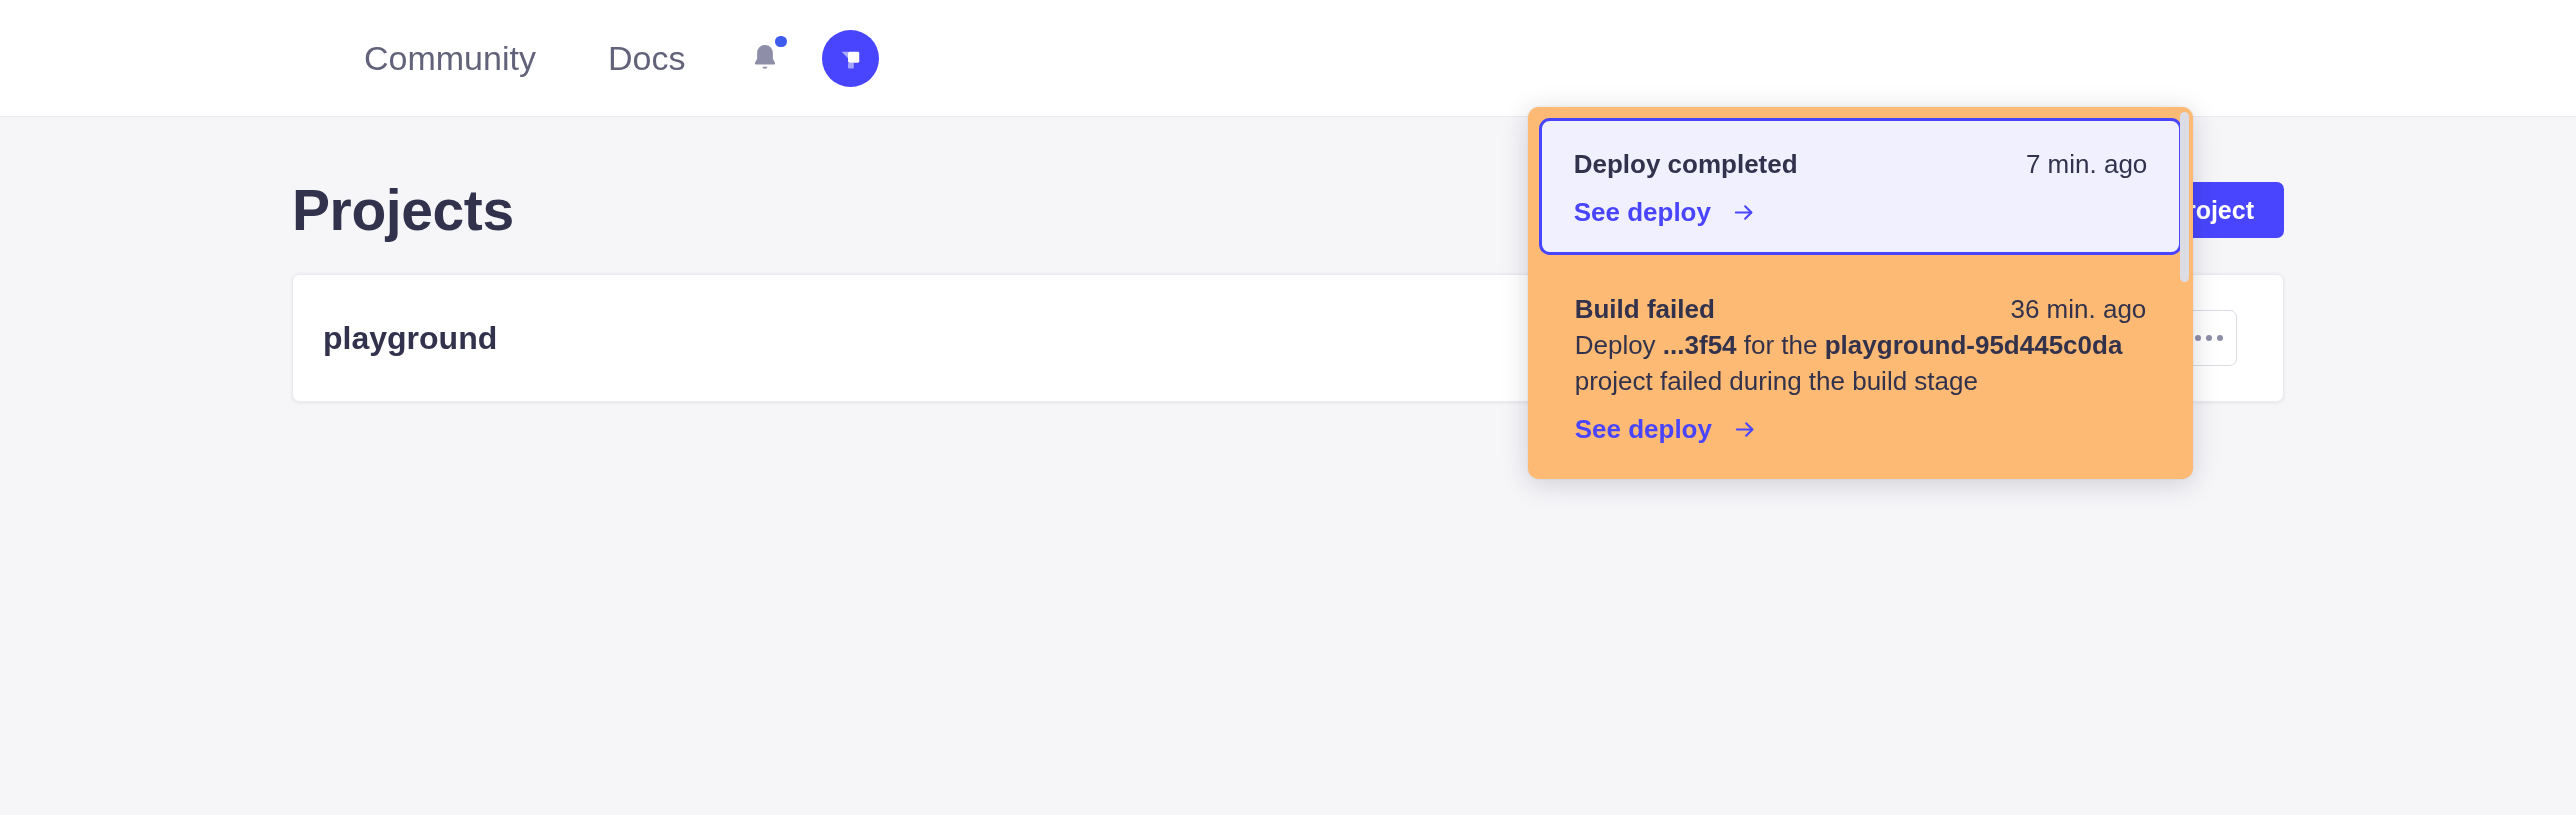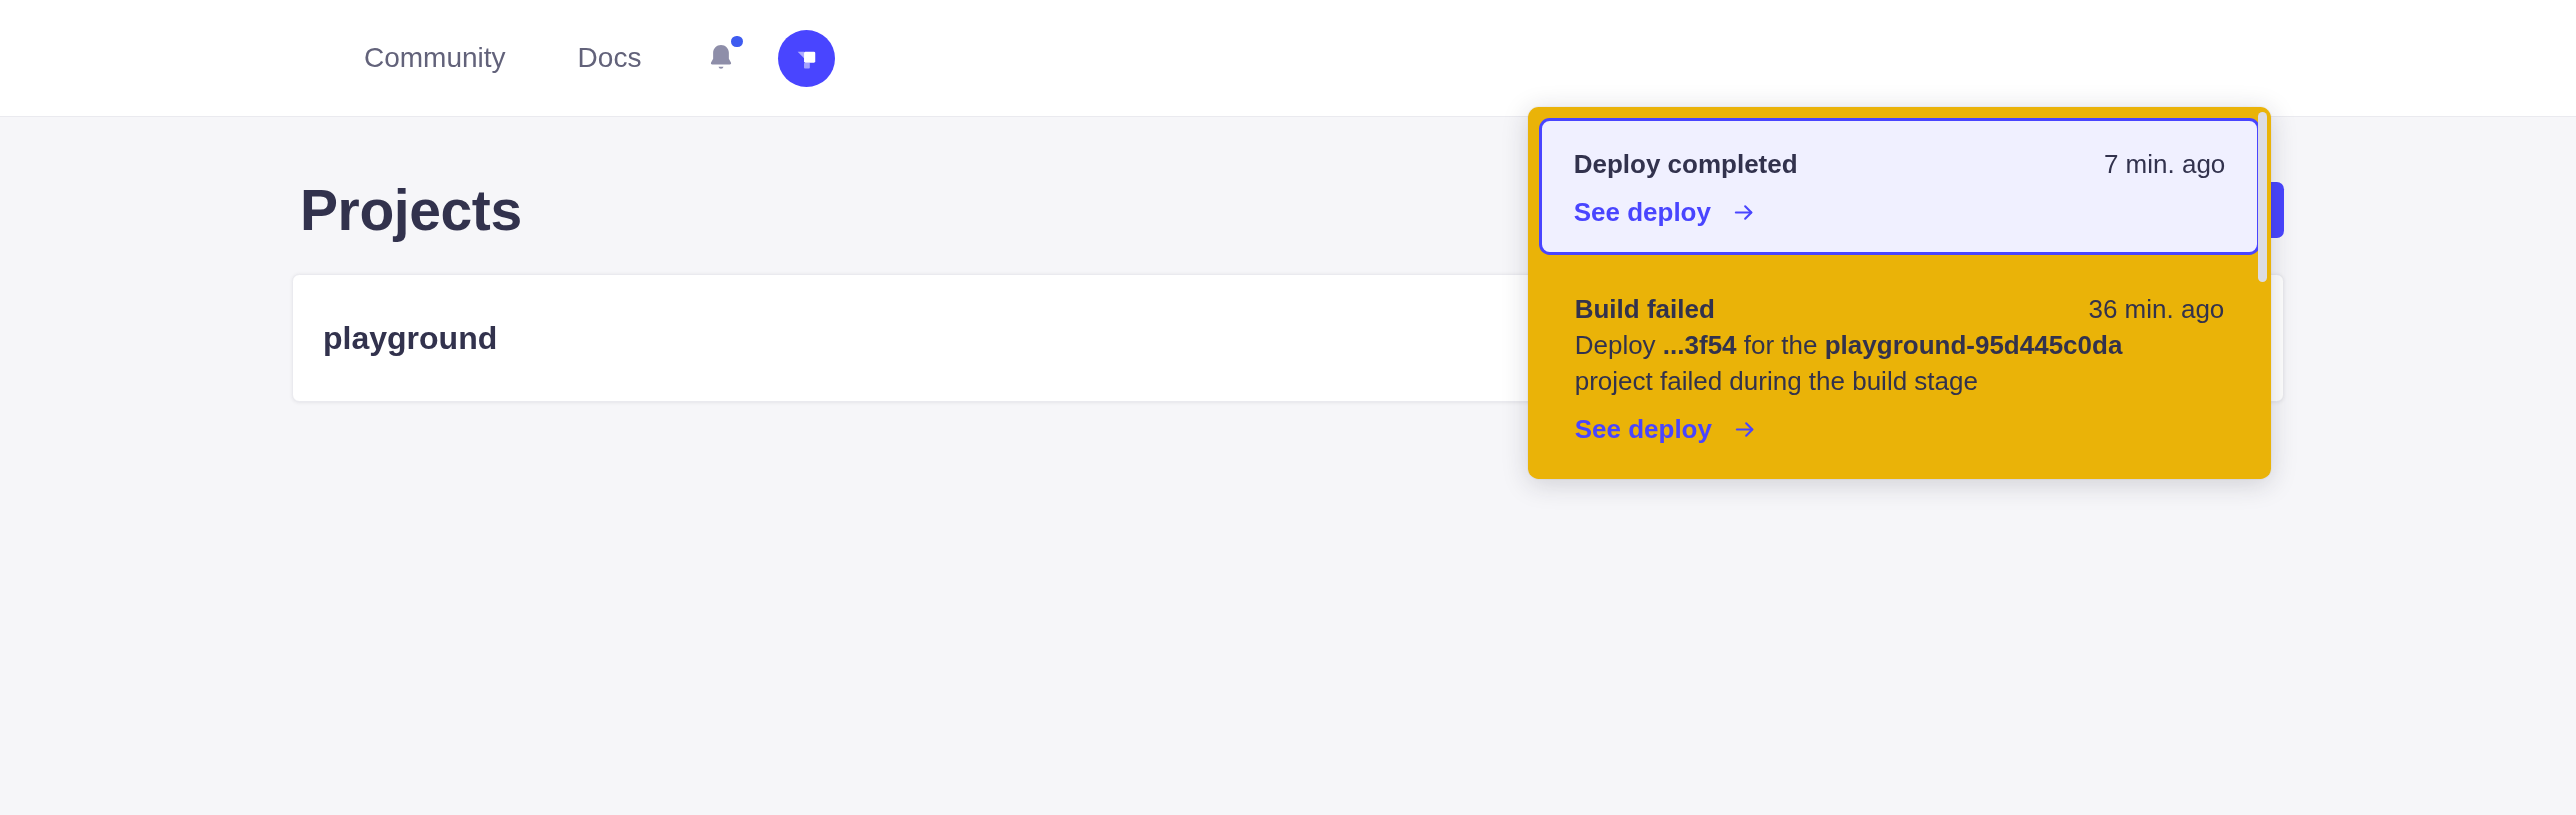--- a/index.html
+++ b/index.html
@@ -30,35 +30,35 @@
     display:flex;align-items:center;justify-content:space-between;
     padding:0 292px;
   }
   .brand{display:flex;align-items:center;gap:18px;}
   .brand-logo{
     width:56px;height:56px;border-radius:14.3px;background:var(--primary);
     display:flex;align-items:center;justify-content:center;flex:0 0 auto;
   }
   .brand-name{font-size:27px;font-weight:500;color:var(--text-brand);letter-spacing:0.2px;}
   .nav{display:flex;align-items:center;}
-  .nav-link{font-size:28px;color:var(--text-nav);margin-left:72px;cursor:pointer;text-decoration:none;}
+  .nav-link{font-size:34px;color:var(--text-nav);margin-left:72px;cursor:pointer;text-decoration:none;}
   .bell-wrap{position:relative;margin-left:64px;width:32px;height:34px;cursor:pointer;}
   .bell-dot{
     position:absolute;top:-5.4px;right:-5.4px;width:11.6px;height:11.6px;border-radius:50%;
     background:var(--dot-blue);
   }
   .avatar{
     width:57px;height:57px;border-radius:50%;background:var(--primary);
     margin-left:41px;display:flex;align-items:center;justify-content:center;cursor:pointer;
   }
 
   
   main{padding:0 292px;}
   .page-head{margin-top:61px;display:flex;justify-content:space-between;align-items:center;height:64px;}
-  .page-title{font-size:57px;line-height:64px;font-weight:700;color:var(--text-dark);margin:8px;letter-spacing:-0.4px;}
+  .page-title{font-size:57px;line-height:64px;font-weight:700;color:var(--text-dark);margin:0;letter-spacing:-0.4px;}
   .create-btn{
     height:56px;padding:0 30px;border:none;border-radius:7.2px;
     background:var(--primary);color:#fff;font-size:25px;font-weight:600;
     font-family:inherit;cursor:pointer;
   }
   .project-card{
     margin-top:32px;height:128px;background:#fff;
     border:0.9px solid var(--border-light);border-radius:7.2px;
     box-shadow:0 0.9px 3.6px rgba(33,33,52,.08);
     display:flex;align-items:center;justify-content:space-between;
@@ -66,22 +66,22 @@
   }
   .project-name{font-size:32px;font-weight:700;color:var(--text-dark);}
   .more-btn{
     width:56px;height:56px;background:#fff;border:0.9px solid var(--border-btn);border-radius:7.2px;
     display:flex;align-items:center;justify-content:center;gap:4.5px;cursor:pointer;
   }
   .more-btn .dot{width:6.3px;height:6.3px;border-radius:50%;background:var(--icon-gray);}
 
   
   .notif-popover{
-    position:absolute;left:1528px;top:107px;width:743px;z-index:50;
-    background:#eab308;border-radius:10.7px;
+    position:absolute;left:1528px;top:107px;width:665px;z-index:50;
+    background:#fdba74;border-radius:10.7px;
     box-shadow:0 4.5px 27px rgba(33,33,52,.18), 0 0 0 0.9px rgba(33,33,52,.03);
     padding:10.7px;
   }
   .notif-card{padding:27px 36px 21.5px;border-radius:10.7px;margin-bottom:9px;}
   .notif-card:last-child{margin-bottom:0;}
   .notif-card.highlighted{
     background:var(--highlight-bg);
     border:3.6px solid var(--primary);
     padding:25px 32px 21.5px;
   }

